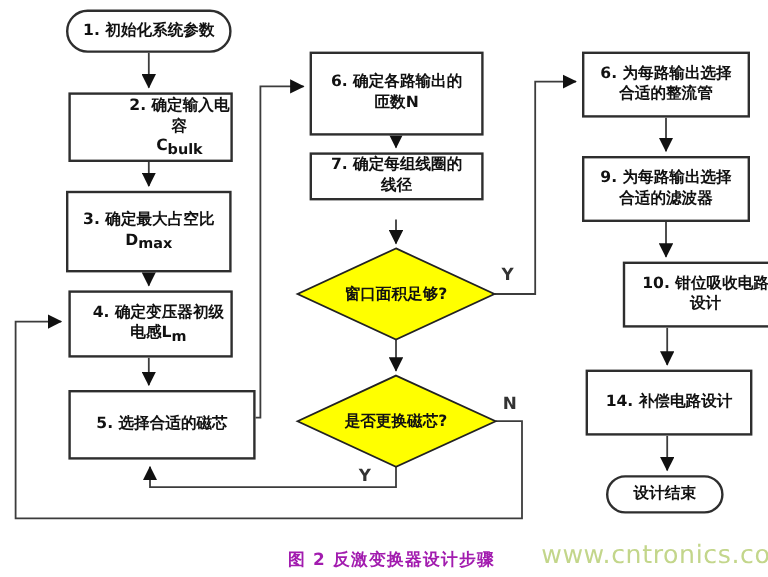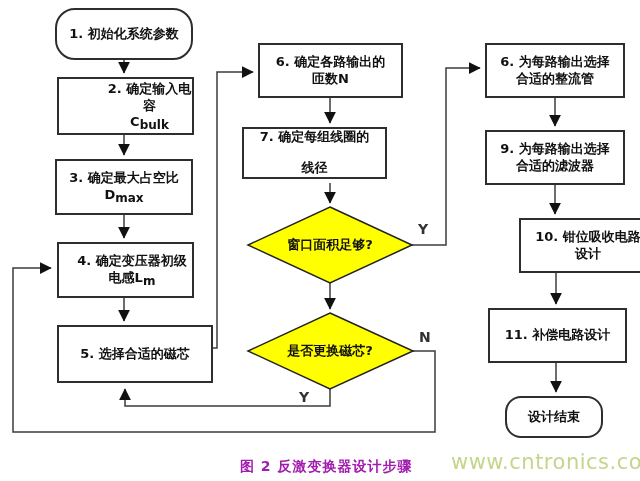--- a/index.html
+++ b/index.html
@@ -66,49 +66,49 @@
 
     <path class="edge" d="M555,98 L555,126" marker-end="url(#ah)"></path>
     <path class="edge" d="M555,185 L555,214" marker-end="url(#ah)"></path>
     <path class="edge" d="M556,273 L556,304" marker-end="url(#ah)"></path>
     <path class="edge" d="M556,363 L556,392" marker-end="url(#ah)"></path>
 
     <polygon class="decision" points="330,207 412,245 330,283 248,245"></polygon>
     <polygon class="decision" points="330,313 413,351 330,389 248,351"></polygon>
   </svg>
 
-  <div class="node terminal" style="left:55px;top:8px;width:138px;height:52px;">
+  <div class="node terminal" style="left:55px;top:8px;width:138px;height:36px;">
     <span>1. 初始化系统参数</span>
   </div>
 
   <div class="node" style="left:57px;top:77px;width:137px;height:58px;padding-left:48px;">
     <span>2. 确定输入电容</span>
     <span><span>C</span><span class="sub">bulk</span></span>
   </div>
 
-  <div class="node" style="left:55px;top:159px;width:138px;height:56px;">
+  <div class="node" style="left:55px;top:159px;width:138px;height:68px;">
     <span>3. 确定最大占空比</span>
     <span><span>D</span><span class="sub">max</span></span>
   </div>
 
   <div class="node" style="left:57px;top:242px;width:137px;height:56px;padding-left:13px;">
     <span>4. 确定变压器初级</span>
     <span><span>电感</span><span>L</span><span class="sub">m</span></span>
   </div>
 
   <div class="node" style="left:57px;top:325px;width:156px;height:58px;">
     <span>5. 选择合适的磁芯</span>
   </div>
 
-  <div class="node" style="left:258px;top:43px;width:145px;height:55px;">
+  <div class="node" style="left:258px;top:43px;width:145px;height:70px;">
     <span>6. 确定各路输出的</span>
     <span>匝数N</span>
   </div>
 
-  <div class="node" style="left:242px;top:127px;width:145px;height:52px;justify-content:space-between;">
+  <div class="node" style="left:258px;top:127px;width:145px;height:40px;">
     <span>7. 确定每组线圈的</span>
     <span>线径</span>
   </div>
 
   <div class="dtext" style="left:256px;top:231px;width:148px;height:28px;">
     <span>窗口面积足够?</span>
   </div>
   <div class="dtext" style="left:256px;top:337px;width:148px;height:28px;">
     <span>是否更换磁芯?</span>
   </div>
@@ -122,24 +122,24 @@
     <span>9. 为每路输出选择</span>
     <span>合适的滤波器</span>
   </div>
 
   <div class="node" style="left:487px;top:218px;width:138px;height:55px;margin-left:32px;">
     <span>10. 钳位吸收电路</span>
     <span>设计</span>
   </div>
 
   <div class="node" style="left:488px;top:308px;width:139px;height:55px;">
-    <span>11. 补偿电路设计</span>
+    <span>14. 补偿电路设计</span>
   </div>
 
-  <div class="node terminal" style="left:505px;top:396px;width:98px;height:42px;border-radius:16px;">
+  <div class="node terminal" style="left:505px;top:396px;width:98px;height:32px;border-radius:16px;">
     <span>设计结束</span>
   </div>
 
   <div class="edge-label" style="left:418px;top:221px;">Y</div>
   <div class="edge-label" style="left:419px;top:329px;">N</div>
   <div class="edge-label" style="left:299px;top:389px;">Y</div>
 
   <div id="caption">图 2 反激变换器设计步骤</div>
   <div id="watermark">www.cntronics.com</div>
 

